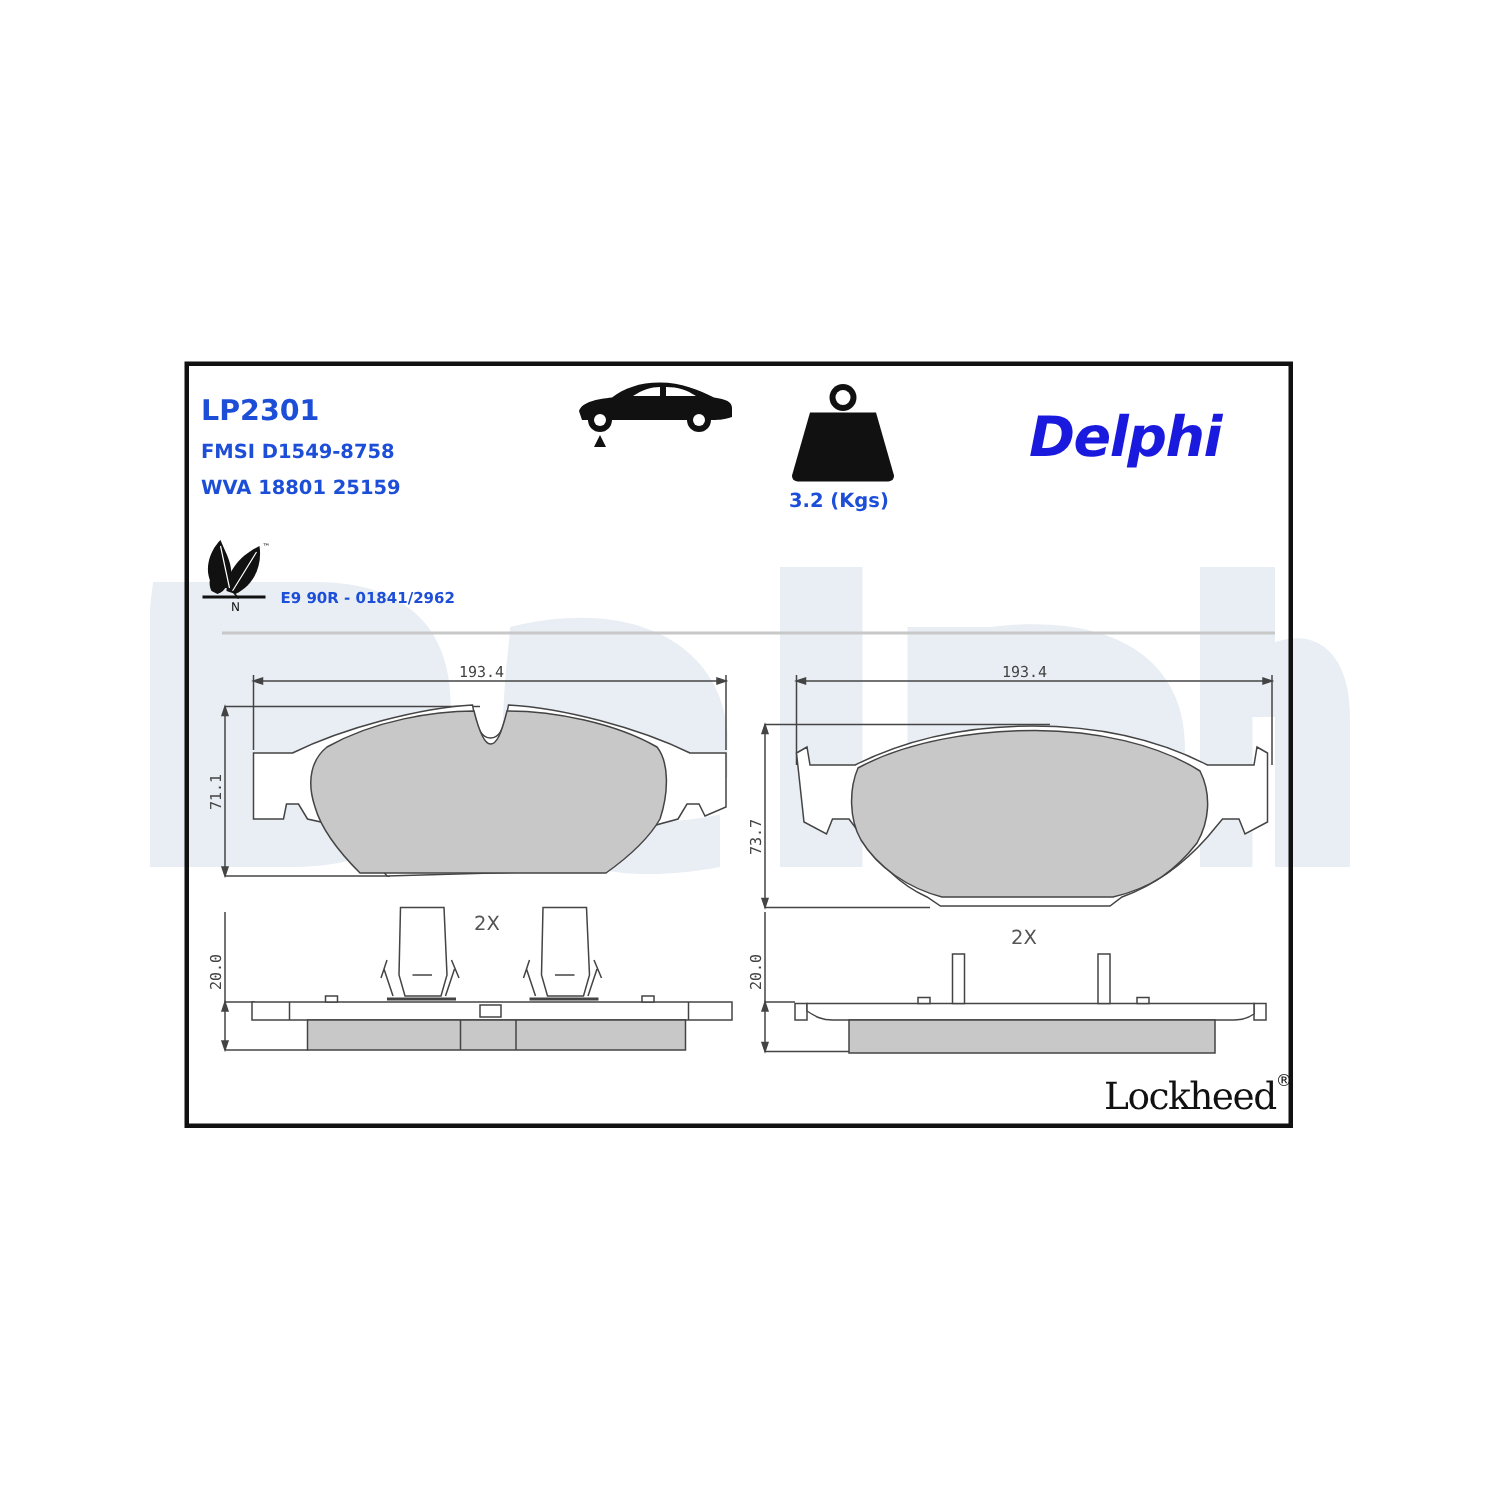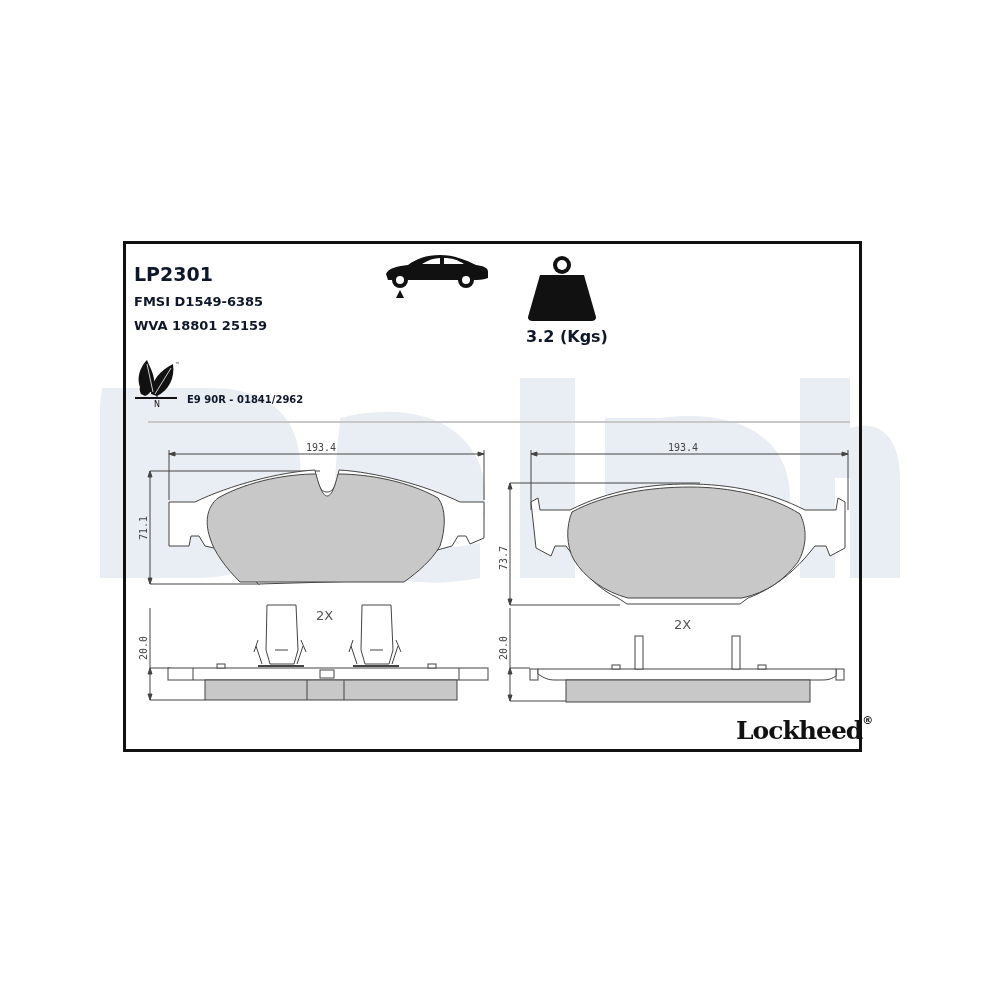--- a/index.html
+++ b/index.html
@@ -1,27 +1,27 @@
 <!DOCTYPE html>
 <html><head>
   <meta charset="utf-8">
   <style>
     html, body { margin: 0; padding: 0; background: #ffffff; }
     body { width: 1000px; height: 1000px; position: relative; overflow: hidden; font-family: "DejaVu Sans", sans-serif; }
     .sheet { position: absolute; left: 0; top: 0; width: 1000px; height: 1000px; }
     .watermark { position: absolute; left: 100px; top: 378px; width: 800px; height: 210px; }
     .frame { position: absolute; left: 123px; top: 241px; width: 739px; height: 511px; border: 3px solid #111; box-sizing: border-box; }
-    .txt { position: absolute; color: #0f172a; font-weight: bold; white-space: nowrap; }
+    .txt { position: absolute; color: #1d4ed8; font-weight: bold; white-space: nowrap; }
     .part-no { left: 134px; top: 263px; font-size: 19px; }
     .fmsi { left: 134px; top: 294px; font-size: 13px; }
     .wva { left: 134px; top: 318px; font-size: 13px; }
     .ece { left: 187px; top: 394px; font-size: 10px; }
-    .weight { left: 526px; top: 327px; font-size: 16px; }
+    .weight { left: 526px; top: 327px; font-size: 13px; }
     .delphi { position: absolute; left: 686px; top: 270px; font-size: 37px; font-weight: bold; color: #1a1adf; letter-spacing: -1px; font-style: italic; font-family: "DejaVu Sans", sans-serif; }
-    .lockheed { position: absolute; left: 736px; top: 716px; font-size: 25px; font-weight: bold; color: #111; font-family: "DejaVu Serif", serif; letter-spacing: -1px; }
+    .lockheed { position: absolute; left: 736px; top: 716px; font-size: 25px; font-weight: normal; color: #111; font-family: "DejaVu Serif", serif; letter-spacing: -1px; }
     .lockheed sup { font-size: 11px; font-family: "DejaVu Sans", sans-serif; vertical-align: top; position: relative; top: -2px; }
     .icon { position: absolute; }
     .drawing { position: absolute; left: 0; top: 0; width: 1000px; height: 1000px; }
     .dim { font-family: "DejaVu Sans Mono", monospace; font-size: 10px; fill: #444; }
     .label2x { font-family: "DejaVu Sans", sans-serif; font-size: 13px; fill: #555; }
   </style>
 </head>
 <body>
 
 <div class="sheet">
@@ -37,21 +37,21 @@
 
       <path d="M505,40 L560,40 C640,30 690,60 690,120 C690,180 640,200 580,190 L560,190 L560,210 L505,210 Z"></path>
 
       <path d="M700,0 L750,0 L750,50 C780,40 800,60 800,100 L800,200 L750,200 L750,100 L735,100 L735,200 L700,200 Z"></path>
     </g>
   </svg>
 
   <div class="frame"></div>
 
   <div class="txt part-no">LP2301</div>
-  <div class="txt fmsi">FMSI D1549-6385</div>
+  <div class="txt fmsi">FMSI D1549-8758</div>
   <div class="txt wva">WVA 18801 25159</div>
 
   <svg class="icon" style="left:133px;top:356px;" width="50" height="52" viewBox="0 0 50 52">
     <path d="M10,36 C2,26 6,12 14,4 C18,14 24,22 20,36 Z" fill="#111"></path>
     <path d="M18,38 C18,24 28,14 40,8 C42,22 36,34 24,40 Z" fill="#111"></path>
     <path d="M8,38 C4,30 10,22 18,22 C22,30 18,38 12,40 Z" fill="#111"></path>
     <path d="M14,8 L20,36 M38,12 L22,38" stroke="#fff" stroke-width="0.8" fill="none"></path>
     <line x1="2" y1="42" x2="44" y2="42" stroke="#111" stroke-width="2"></line>
     <line x1="22" y1="38" x2="26" y2="43" stroke="#111" stroke-width="1"></line>
     <text x="21" y="51" font-size="8" fill="#111" font-family="DejaVu Sans, sans-serif">N</text>
@@ -70,20 +70,21 @@
     <path d="M14,46 L18,38 L22,46 Z" fill="#111"></path>
   </svg>
 
   <svg class="icon" style="left:524px;top:253px;" width="76" height="72" viewBox="0 0 76 72">
     <circle cx="38" cy="12" r="9" fill="#111"></circle>
     <circle cx="38" cy="12" r="5" fill="#fff"></circle>
     <path d="M16,22 L60,22 L72,64 C72,67 70,68 67,68 L9,68 C6,68 4,67 4,64 Z" fill="#111"></path>
   </svg>
   <div class="txt weight">3.2 (Kgs)</div>
 
+  <div class="delphi">Delphi</div>
 
   <svg class="drawing" viewBox="0 0 1000 1000">
 
     <line x1="148" y1="422" x2="850" y2="422" stroke="#c8c8c8" stroke-width="2"></line>
 
     <g stroke="#444" stroke-width="1" fill="none">
 
       <line x1="169" y1="454" x2="484" y2="454"></line>
       <line x1="169" y1="450" x2="169" y2="500"></line>
       <line x1="484" y1="450" x2="484" y2="500"></line>

